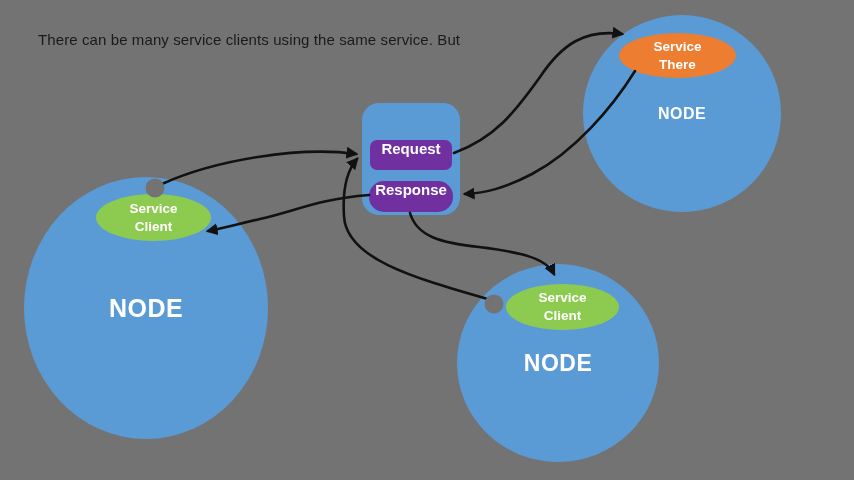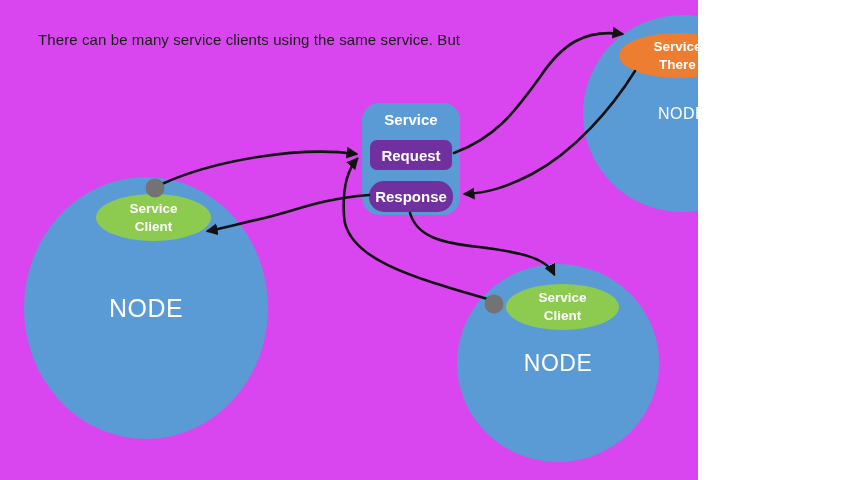--- a/index.html
+++ b/index.html
@@ -1,39 +1,39 @@
 <!DOCTYPE html>
 <html style="--node-blue: #5B9BD5; --service-purple: #7030A0; --server-orange: #ED7D31; --client-green: #8DCB50; --connector-black: #111111; --junction-gray: #737373; --text-black: #1a1a1a; --label-white: #ffffff;"><head>
 <meta charset="utf-8">
 <style>
   html,body{margin:0;padding:0;background:#ffffff;}
   .canvas{
     position:relative;
-    width:698px;height:480px;
-    background:#d946ef;
+    width:854px;height:480px;
+    background:#737373;
     overflow:hidden;
     font-family:"Liberation Sans", sans-serif;
   }
   .caption{
     position:absolute;left:38px;top:26px;
     font-size:15px;line-height:28px;
     color:var(--text-black,#1a1a1a);
     letter-spacing:0.1px;
   }
   
   .node{
     position:absolute;border-radius:50%;
     background:var(--node-blue,#5B9BD5);
     display:flex;align-items:center;justify-content:center;
   }
   .node-left  {left:24px; top:177px;width:244px;height:262px;}
   .node-tright{left:583px;top:15px; width:198px;height:197px;}
   .node-bottom{left:457px;top:264px;width:202px;height:198px;}
   .node-label{
-    color:var(--label-white,#fff);font-weight:normal;letter-spacing:0.5px;text-align:center;
+    color:var(--label-white,#fff);font-weight:bold;letter-spacing:0.5px;text-align:center;
   }
   .nl-left  {font-size:25px;}
   .nl-tright{font-size:16px;}
   .nl-bottom{font-size:23px;}
   
   .pill{
     position:absolute;border-radius:50%;
     display:flex;align-items:center;justify-content:center;
     text-align:center;
   }
@@ -54,21 +54,21 @@
   }
   .service-title{
     position:absolute;top:8px;left:0;width:100%;
     text-align:center;color:var(--label-white,#fff);
     font-weight:bold;font-size:15px;
   }
   .op{
     position:absolute;
     background:var(--service-purple,#7030A0);
     border-radius:7px;
-    display:flex;align-items:center;justify-content:center;
+    display:flex;justify-content:center;
     color:var(--label-white,#fff);font-weight:bold;font-size:15px;
   }
   .op.request {left:8px;top:37px;width:82px;height:30px;}
   .op.response{left:7px;top:78px;width:84px;height:31px;border-radius:15px;}
   
   svg.overlay{
     position:absolute;left:0;top:0;width:854px;height:480px;
     pointer-events:none;
   }
   svg.overlay path.conn{
@@ -104,21 +104,20 @@
   </div>
 
   <div class="node node-bottom">
     <span class="node-label nl-bottom">NODE</span>
   </div>
   <div class="pill green bottom-client">
     <span>Service Client</span>
   </div>
 
   <div class="service-box">
-    <div class="service-title">Service</div>
     <div class="op request">
       <span>Request</span>
     </div>
     <div class="op response">
       <span>Response</span>
     </div>
   </div>
 
   <svg class="overlay" viewBox="0 0 854 480">
     <defs>

